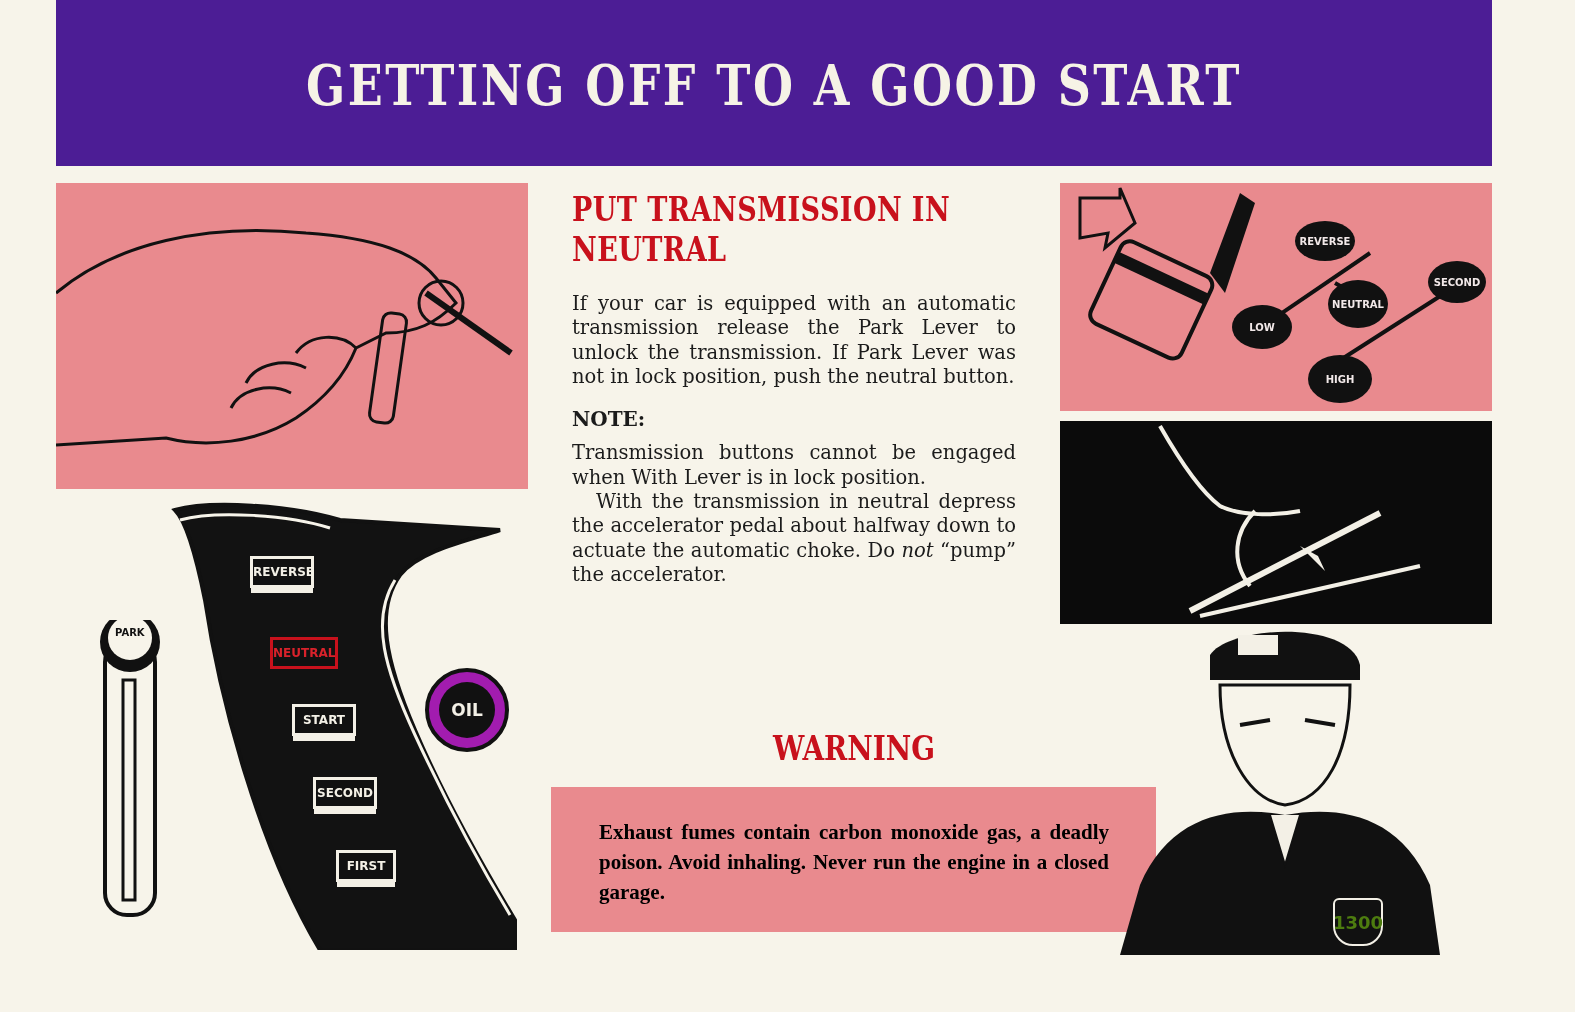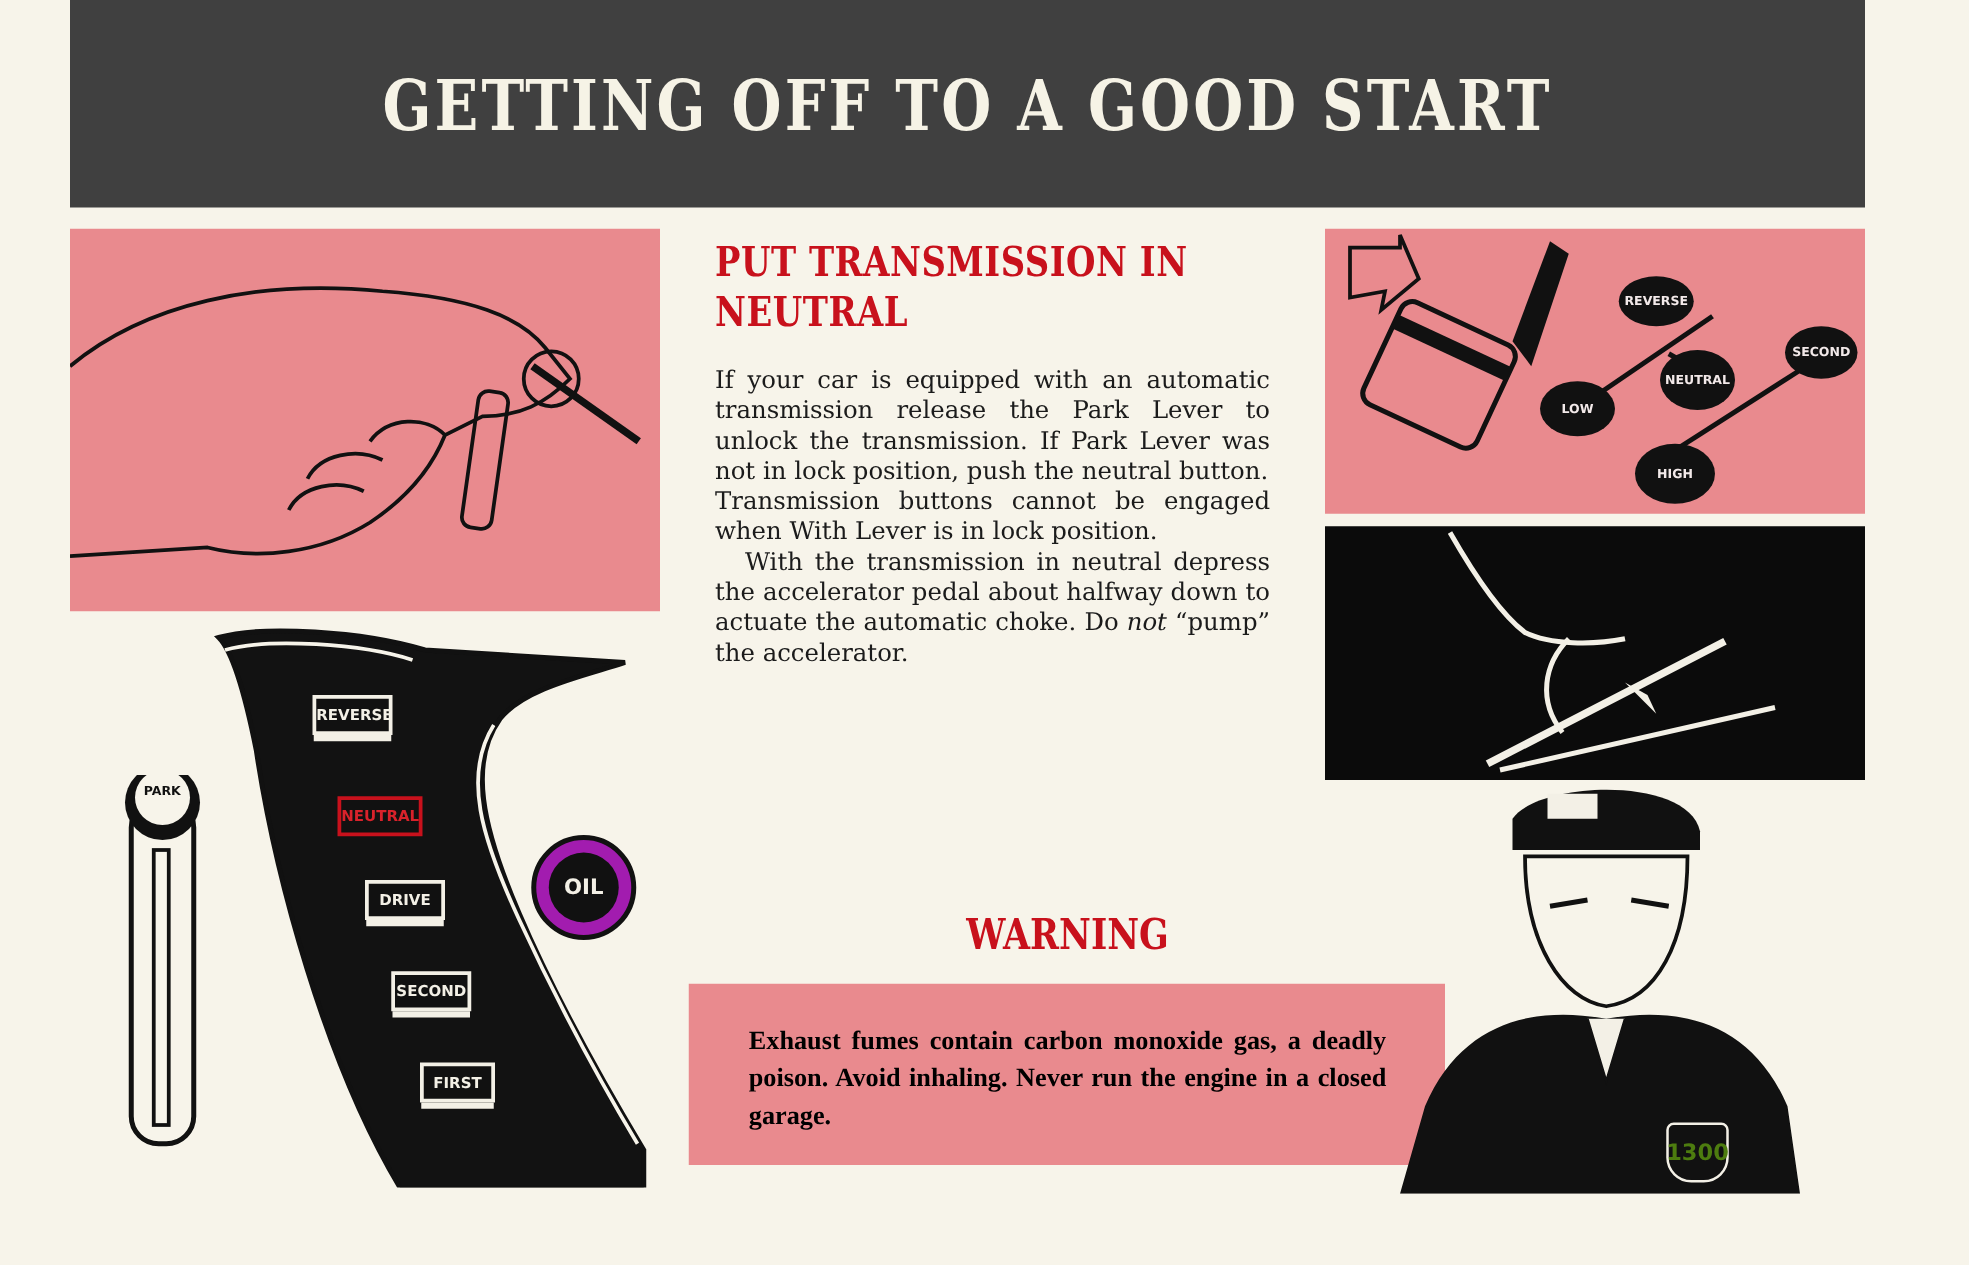--- a/index.html
+++ b/index.html
@@ -1,18 +1,18 @@
 <!DOCTYPE html>
 <html><head>
 <meta charset="utf-8">
 <style>
   html, body { margin:0; padding:0; }
   body { width:1575px; height:1012px; background:#f7f4ea; position:relative; overflow:hidden;
          font-family:"DejaVu Serif", serif; }
-  .banner { position:absolute; left:56px; top:0; width:1436px; height:166px; background:#404040; }
+  .banner { position:absolute; left:56px; top:0; width:1436px; height:166px; background:#4c1d95; }
   .banner h1 { margin:0; position:absolute; left:0; right:0; top:52px; text-align:center;
                color:#f6f3e6; font-family:"DejaVu Serif", serif; font-weight:bold; font-size:56px;
                letter-spacing:3px; transform:scaleX(0.82); transform-origin:center; }
   .pink { background:#e98a8e; }
   .panel-keys { position:absolute; left:56px; top:183px; width:472px; height:306px; }
   .col-text { position:absolute; left:572px; top:190px; width:444px; color:#1b1b1b; }
   .col-text h2 { margin:0; color:#c8111c; font-weight:bold; font-size:33px; line-height:40px;
                  transform:scaleX(0.82); transform-origin:left; width:540px; letter-spacing:0.5px; }
   .col-text p { margin:0; font-size:19.5px; line-height:24.3px; text-align:justify; }
   .col-text .indent { text-indent:24px; }
@@ -59,41 +59,42 @@
   </svg>
 </div>
 
 <svg class="dash" viewBox="0 0 350 450">
   <path d="M5 10 C40 0,120 5,170 20 L330 30 C300 40,250 50,230 75 C205 110,215 160,245 230 C275 300,315 370,345 420 L345 450 L150 450 C90 350,50 200,35 100 C25 50,15 20,5 10 Z" fill="#121212" stroke="#111" stroke-width="4"></path>
   <path d="M10 20 C45 10,120 15,160 28" fill="none" stroke="#f7f4ea" stroke-width="3"></path>
   <path d="M225 80 C200 120,215 170,245 235 C275 300,310 365,340 415" fill="none" stroke="#f7f4ea" stroke-width="3"></path>
 </svg>
 <div class="btn" style="left:250px;top:556px;width:58px;">REVERSE</div>
 <div class="btn active" style="left:270px;top:637px;width:62px;">NEUTRAL</div>
-<div class="btn" style="left:292px;top:704px;width:58px;">DRIVE</div>
+<div class="btn" style="left:292px;top:704px;width:58px;">START</div>
 <div class="btn" style="left:313px;top:777px;width:58px;">SECOND</div>
 <div class="btn" style="left:336px;top:850px;width:54px;">FIRST</div>
 <div class="oil">
   <span>OIL</span>
 </div>
 
 <svg class="lever" viewBox="0 0 70 300">
   <rect x="10" y="20" width="50" height="275" rx="22" fill="#f7f4ea" stroke="#111" stroke-width="4"></rect>
   <rect x="28" y="60" width="12" height="220" fill="none" stroke="#111" stroke-width="3"></rect>
   <circle cx="35" cy="22" r="30" fill="#111"></circle>
   <circle cx="35" cy="18" r="22" fill="#f7f4ea"></circle>
   <text x="20" y="16" font-family="DejaVu Sans, sans-serif" font-size="10" font-weight="bold" fill="#111">PARK</text>
 </svg>
 
 <div class="col-text">
   <h2>
     <span>PUT TRANSMISSION IN</span><br>
     <span>NEUTRAL</span>
   </h2>
   <p class="intro">If your car is equipped with an automatic transmission release the Park Lever to unlock the transmission. If Park Lever was not in lock position, push the neutral button.</p>
+  <p class="note-h">NOTE:</p>
   <p>Transmission buttons cannot be engaged when With Lever is in lock position.</p>
   <p class="indent"><span>With the transmission in neutral depress the accelerator pedal about halfway down to actuate the automatic choke. Do </span><em>not</em><span> “pump” the accelerator.</span></p>
 </div>
 
 <div class="warn-h">WARNING</div>
 <div class="warn-box pink">
   <p>Exhaust fumes contain carbon monoxide gas, a deadly poison. Avoid inhaling. Never run the engine in a closed garage.</p>
 </div>
 
 <div class="panel-shift pink">

